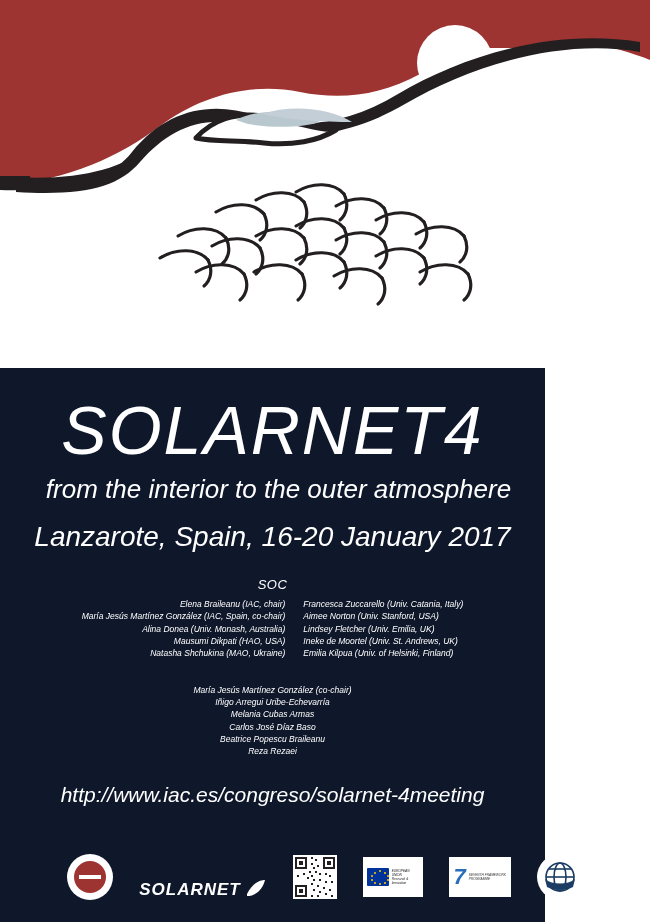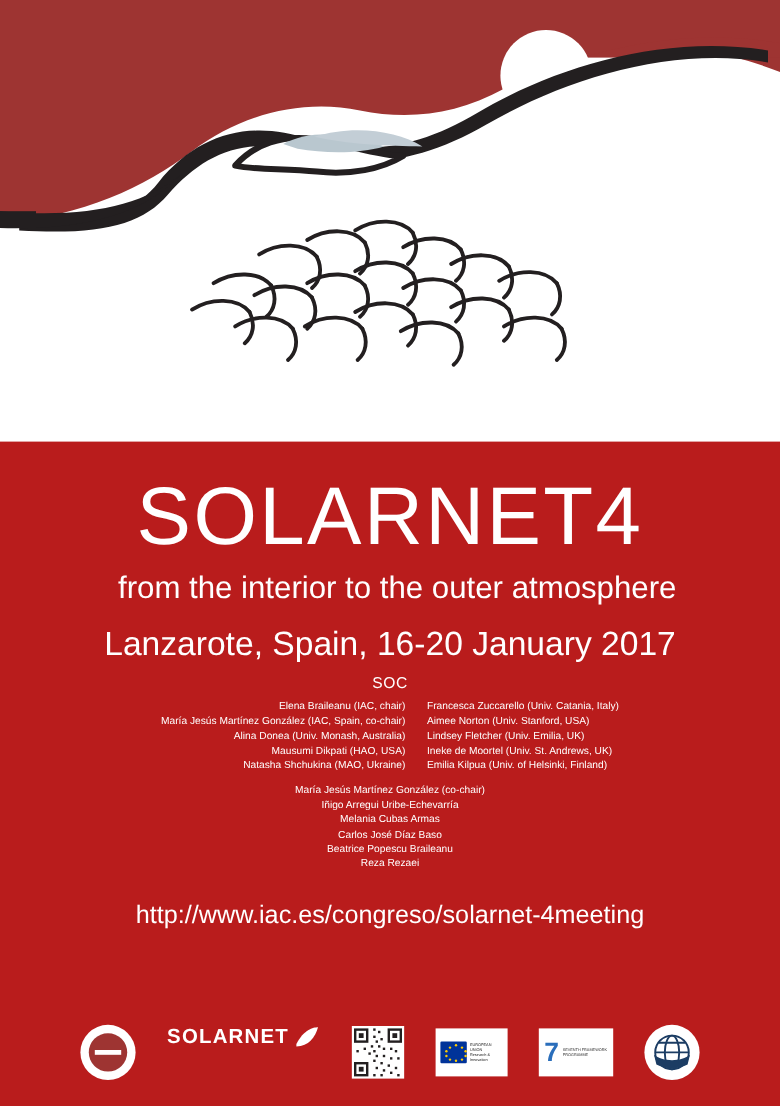--- a/index.html
+++ b/index.html
@@ -26,24 +26,25 @@
     background: #ffffff;
     overflow: hidden;
   }
   .art svg { display: block; }
 
   
   .panel {
     position: absolute;
     left: 0;
     top: 368px;
-    width: 650px;
+    width: 545px;
     height: 554px;
-    background: #b91c1c;
-    color: #ffffff;
+    background: #0f172a;
+    color: #ffffff;
+    font-style: italic;
   }
   .title-wrap {
     text-align: center;
     padding-top: 28px;
   }
   .main-title {
     font-size: 68px;
     letter-spacing: 2px;
     line-height: 1;
     font-weight: 300;
@@ -59,21 +60,21 @@
   }
   .venue {
     font-size: 28px;
     font-weight: 400;
     margin: 16px 0 0 0;
     color: #ffffff;
   }
 
   
   .committee {
-    margin-top: 8px;
+    margin-top: 24px;
     text-align: center;
   }
   .committee h3 {
     font-size: 13px;
     font-weight: 400;
     margin: 0 0 6px 0;
     letter-spacing: 0.5px;
     color: #ffffff;
   }
   .soc-cols {
@@ -137,21 +138,21 @@
     left: 12px; top: 21px;
     width: 22px; height: 4px;
     background: #ffffff;
   }
   .logo-solarnet {
     color: #ffffff;
     font-size: 17px;
     font-weight: bold;
     letter-spacing: 1px;
     display: flex;
-    align-items: flex-start;
+    align-items: flex-end;
     gap: 4px;
   }
   .logo-eu {
     width: 60px; height: 40px;
     background: #ffffff;
     display: flex;
     align-items: center;
     gap: 3px;
     padding: 0 4px;
     box-sizing: border-box;

